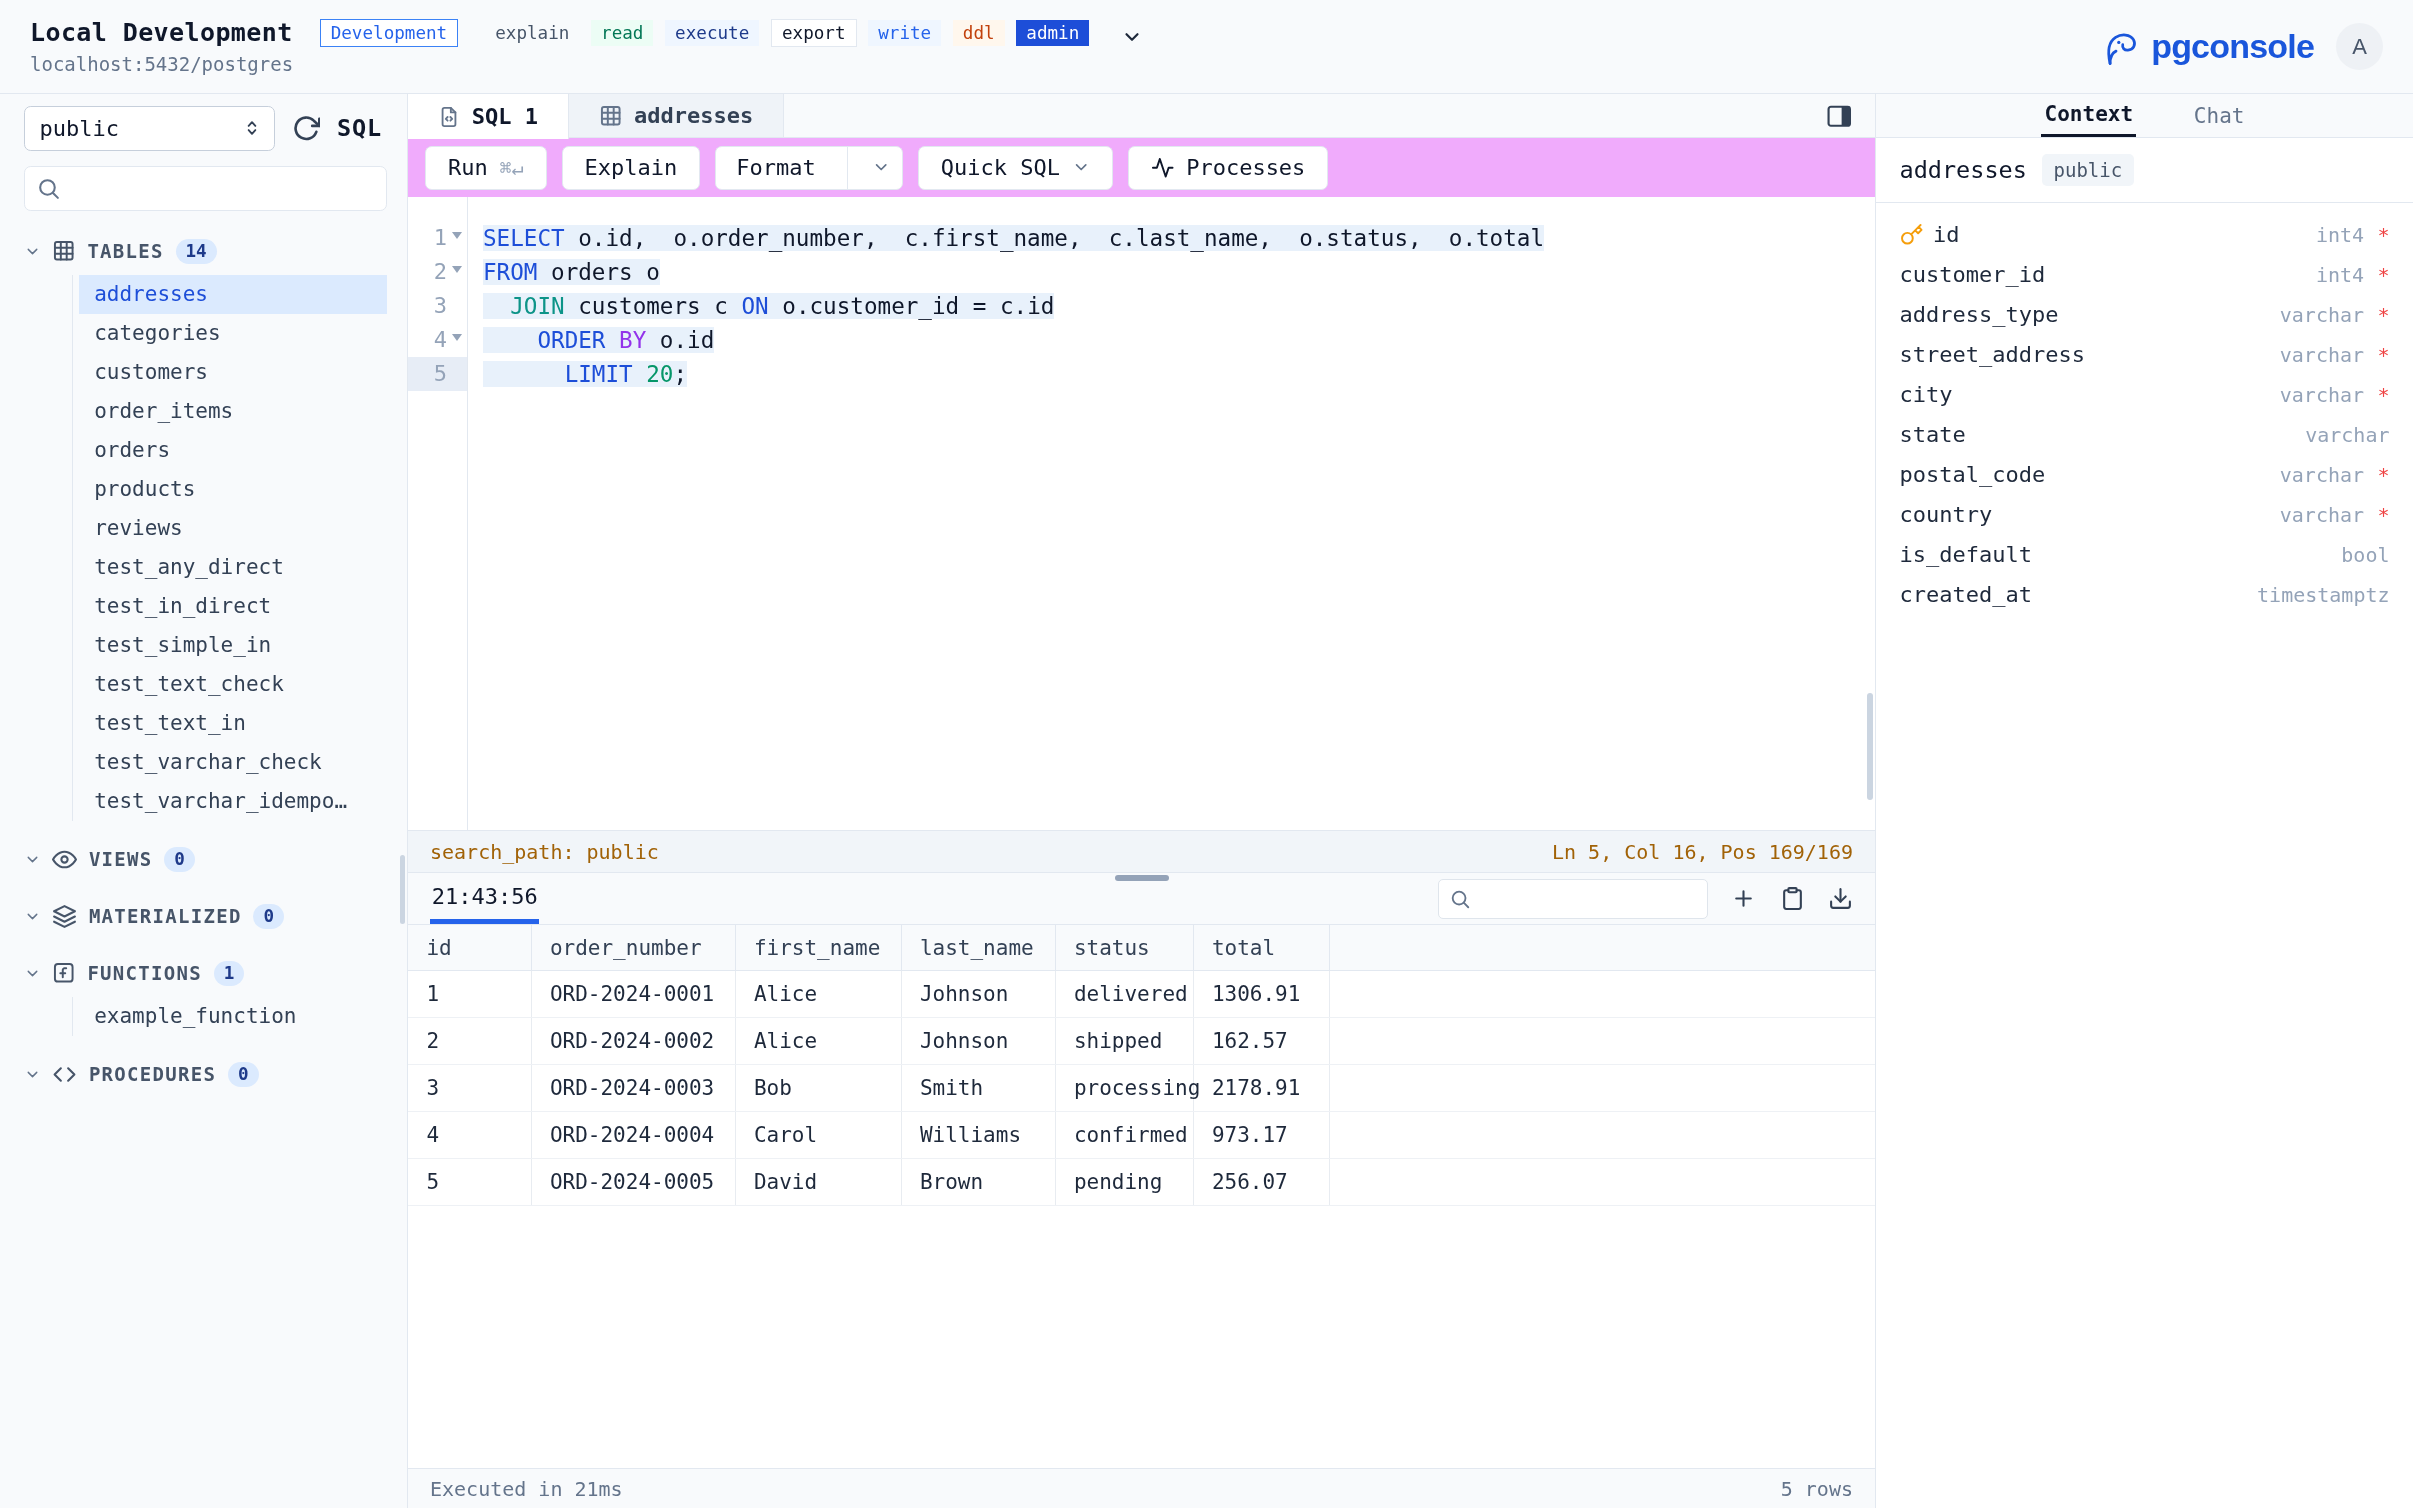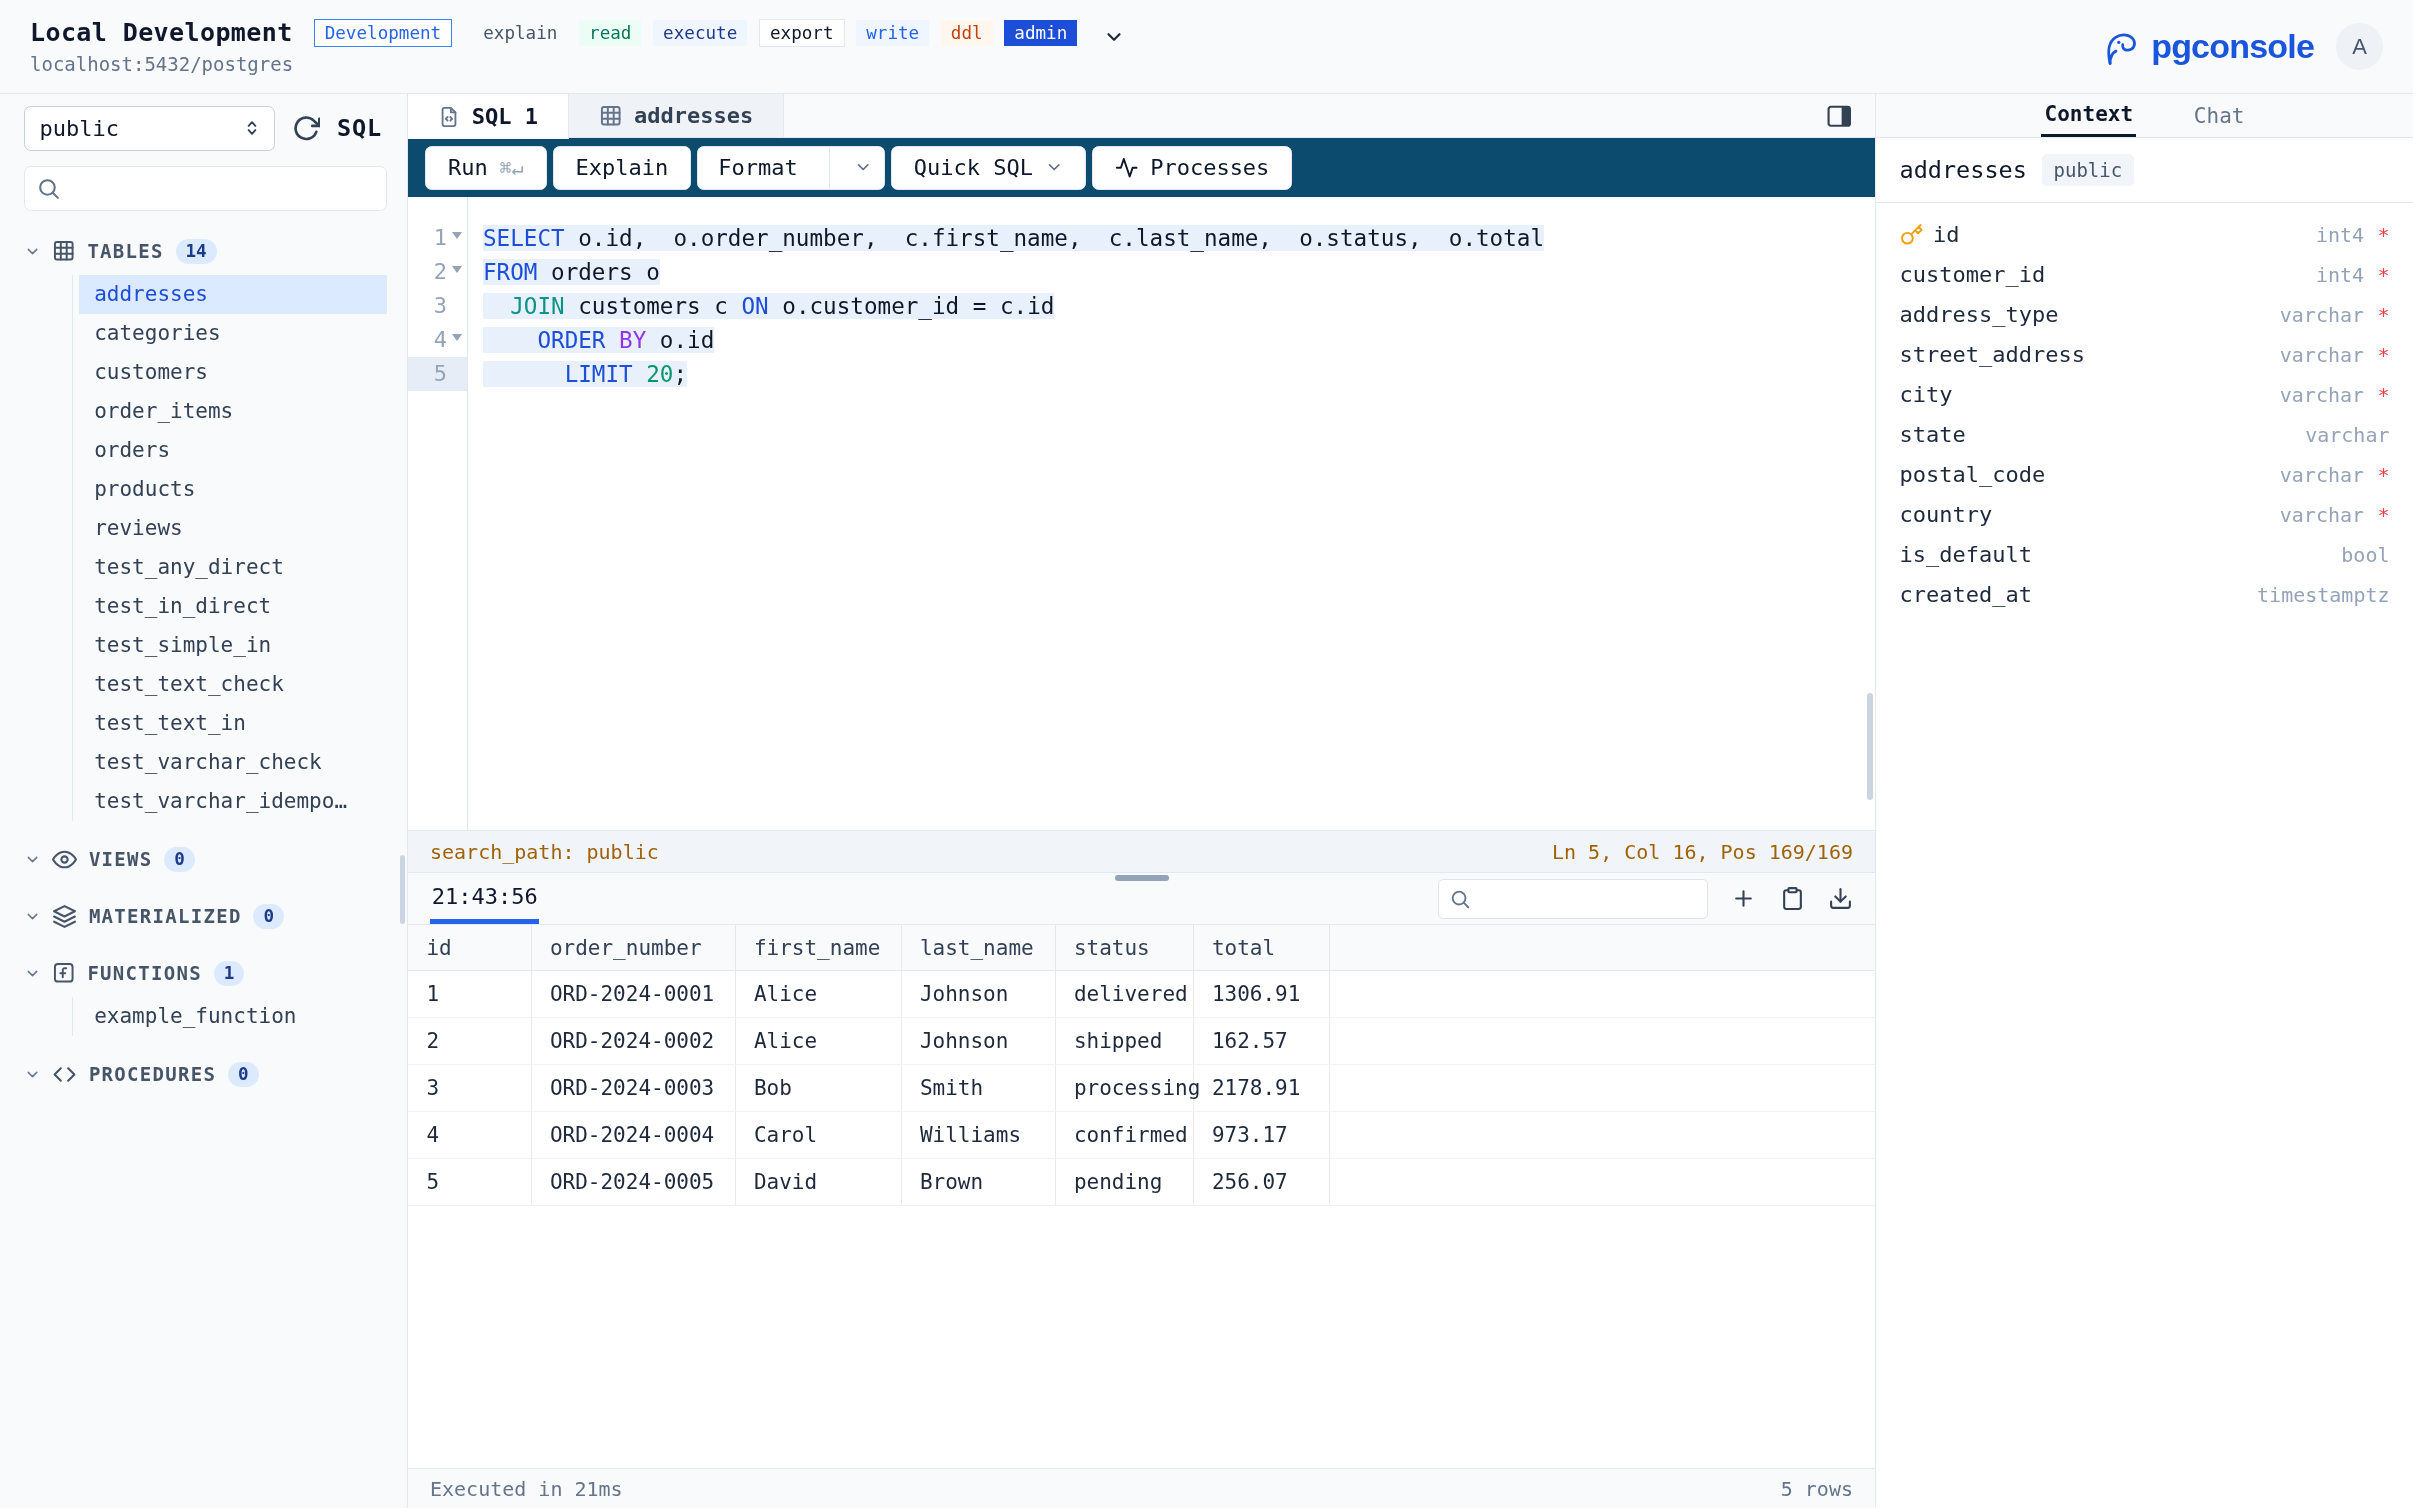--- a/index.html
+++ b/index.html
@@ -4,21 +4,21 @@
 <style>
   * { margin:0; padding:0; box-sizing:border-box; }
   html,body { width:2413px; height:1508px; overflow:hidden; }
   body { font-family:"DejaVu Sans Mono","Liberation Mono",monospace; background:#f8fafc; color:#0f172a; }
   svg { display:block; }
 
   
   .hdr { height:94px; display:flex; justify-content:space-between; align-items:center;
          padding:0 30px; background:#f8fafc; border-bottom:0.8px solid #e2e8f0; }
   .hdr-left { display:flex; flex-direction:column; gap:5px; }
-  .hdr-row1 { display:flex; align-items:center; gap:21px; }
+  .hdr-row1 { display:flex; align-items:center; gap:27px; }
   .hdr-title { font-size:25px; font-weight:bold; color:#0f172a; letter-spacing:0.4px; }
   .badge { font-size:17.6px; padding:3.4px 10px; border-radius:0; white-space:nowrap; }
   .b-env { color:#2563eb; border:1.7px solid #3b82f6; background:#fff; }
   .b-plain { color:#475569; }
   .b-green { color:#047857; background:#ecfdf5; }
   .b-navy { color:#1e3a8a; background:#eff6ff; }
   .b-outline { color:#0f172a; background:#fff; border:0.8px solid #e2e8f0; }
   .b-blue { color:#2563eb; background:#eff6ff; }
   .b-orange { color:#c2410c; background:#fff7ed; }
   .b-solid { color:#fff; background:#1d4ed8; }
@@ -65,22 +65,22 @@
   
   .main { flex:1; min-width:0; display:flex; flex-direction:column; background:#fff; }
   .tabbar { height:44px; background:#f8fafc; border-bottom:0.8px solid #e2e8f0;
             display:flex; position:relative; flex:none;font-weight:bold; }
   .tab { display:flex; align-items:center; gap:11.7px; padding:0 30px; font-size:22px;
          color:#334155; border-right:0.8px solid #e2e8f0; background:#eff3f8; cursor:pointer; }
   .tab .t-ico { color:#64748b; }
   .tab.active { background:#fff; color:#0f172a; height:45px; margin-bottom:-0.8px; z-index:2; }
   .panel-toggle { position:absolute; right:22px; top:8.4px; color:#334155; cursor:pointer; }
 
-  .toolbar { height:59px; display:flex; align-items:center; gap:6px; padding:0 17px;
-             background:#0c4a6e; flex:none; }
+  .toolbar { height:59px; display:flex; align-items:center; gap:15px; padding:0 17px;
+             background:#f0abfc; flex:none; }
   .btn { height:44px; display:flex; align-items:center; gap:11.7px; padding:0 22px;
          background:#fff; border:0.8px solid #e2e8f0; border-radius:6.7px; font:inherit;
          font-size:22px; color:#0f172a; cursor:pointer; }
   .btn .kbd { color:#94a3b8; font-size:20px; }
   .btn.split { padding:0; }
   .btn.split .bt-main { padding:0 20px; }
   .btn.split .bt-div { width:0.8px; align-self:stretch; background:#e2e8f0; }
   .btn.split .bt-caret { padding:0 11.7px; color:#64748b; display:flex; align-items:center; }
   .btn .mini-caret { color:#64748b; }
   .btn .p-ico { color:#0f172a; }

